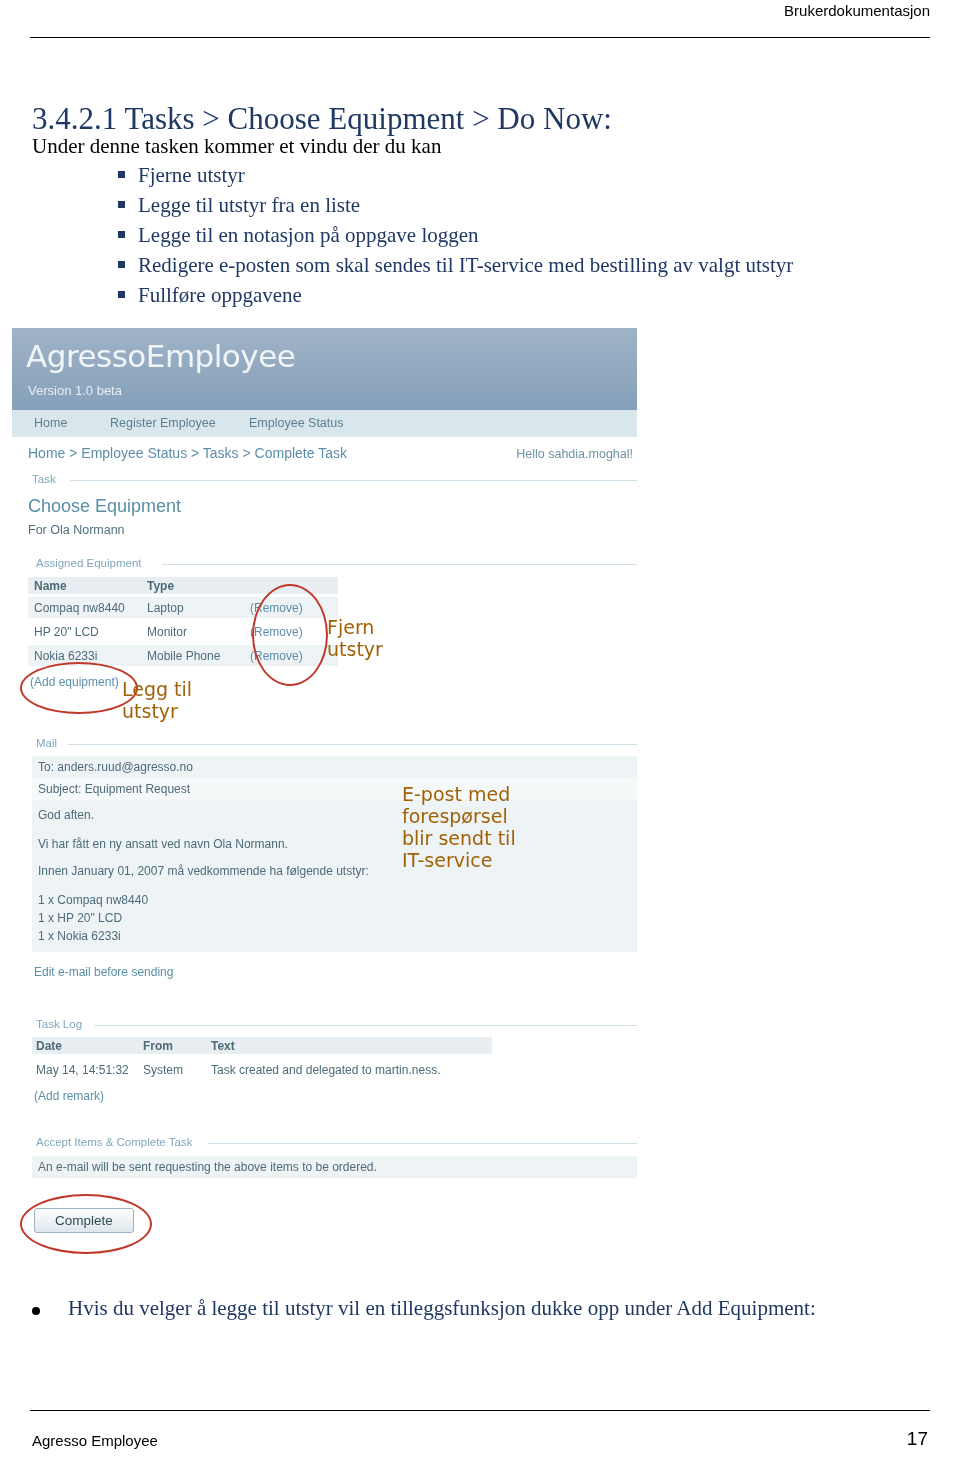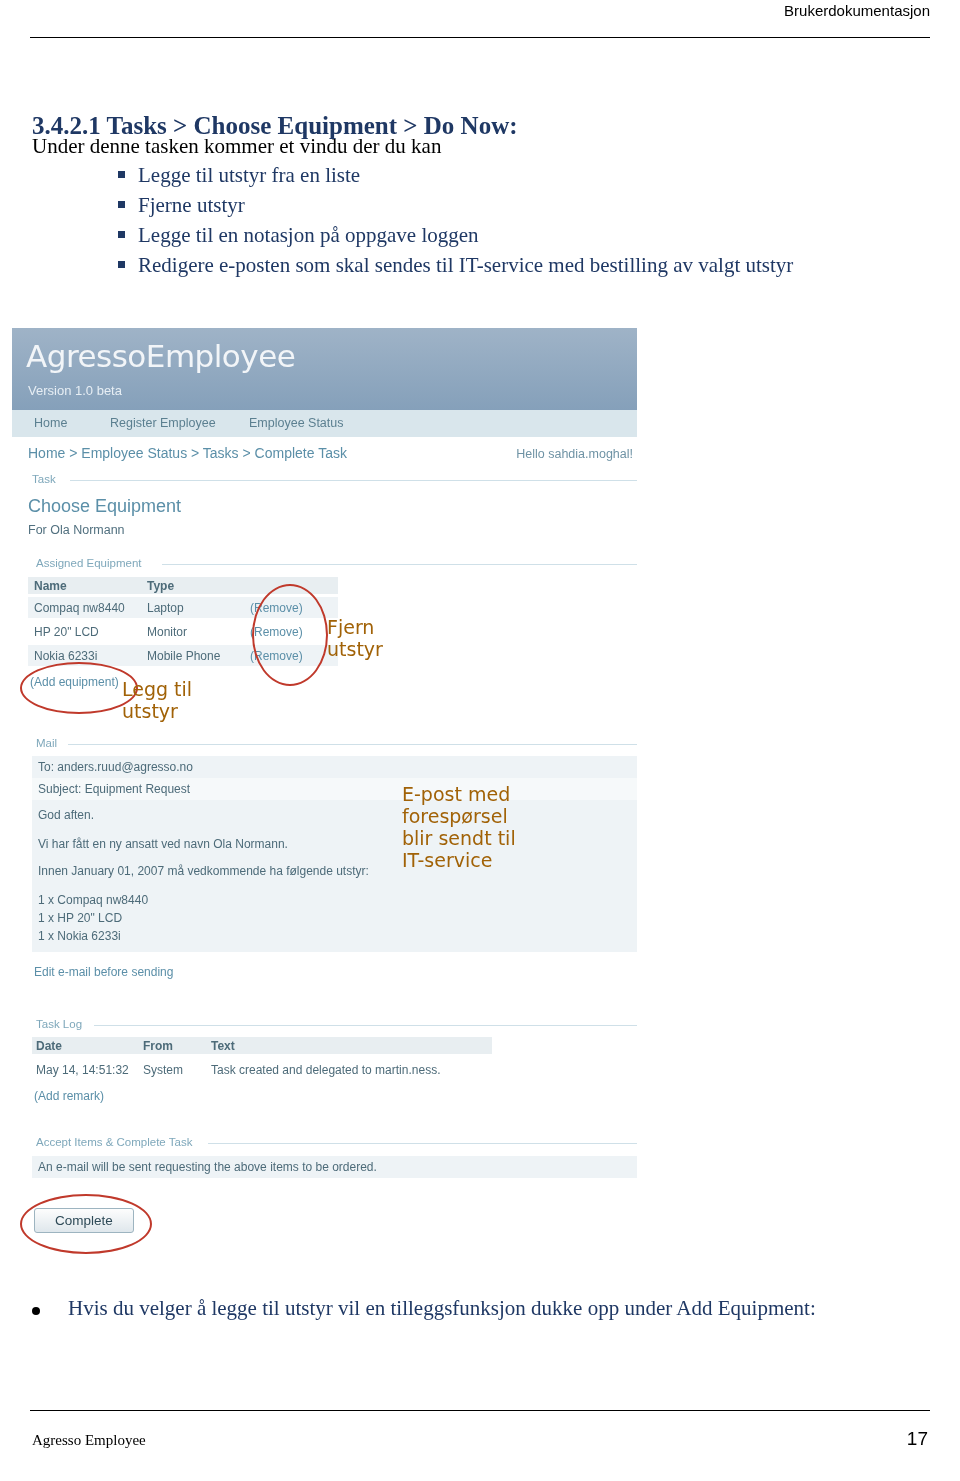--- a/index.html
+++ b/index.html
@@ -22,22 +22,22 @@
     font-size:15px; font-family:"Liberation Sans", sans-serif;
     color:#000;
   }
   .hdr-rule {
     position:absolute; left:30px; right:30px; top:37px;
     border-top:1px solid #000;
   }
 
   
   .sec-head {
-    position:absolute; left:32px; top:112px;
-    font-weight:bold; font-size:25px;
+    position:absolute; left:32px; top:101px;
+    font-weight:normal; font-size:31px;
     color:#1f3864;
   }
   .sec-num { color:#1f3864; }
 
   .intro {
     position:absolute; left:32px; top:134px;
     font-size:21px; color:#000;
   }
 
   .bullets {
@@ -150,21 +150,21 @@
   }
   .bottom-note .txt { display:block; margin-left:36px; }
 
   
   .ftr-rule {
     position:absolute; left:30px; right:30px; top:1410px;
     border-top:1px solid #000;
   }
   .ftr-left {
     position:absolute; left:32px; top:1432px;
-    font-size:15px; font-family:Liberation Serif, serif;
+    font-size:15px; font-family:Liberation Sans, sans-serif;
   }
   .ftr-right {
     position:absolute; right:32px; top:1428px;
     font-size:19px; font-family:"Liberation Sans", sans-serif;
   }
 </style>
 </head>
 <body>
 
 <div class="page">
@@ -174,24 +174,25 @@
     <div class="hdr-rule"></div>
   </div>
 
   <div class="sec-head">
     <span class="sec-num">3.4.2.1</span>
     <span>Tasks &gt; Choose Equipment &gt; Do Now:</span>
   </div>
   <div class="intro">Under denne tasken kommer et vindu der du kan</div>
 
   <div class="bullets">
+    <div class="bullet"><span class="sq"></span><span>Fjerne utstyr</span></div>
     <div class="bullet"><span class="sq"></span><span>Legge til utstyr fra en liste</span></div>
-    <div class="bullet"><span class="sq"></span><span>Fjerne utstyr</span></div>
     <div class="bullet"><span class="sq"></span><span>Legge til en notasjon på oppgave loggen</span></div>
     <div class="bullet"><span class="sq"></span><span>Redigere e-posten som skal sendes til IT-service med bestilling av valgt utstyr</span></div>
+    <div class="bullet"><span class="sq"></span><span>Fullføre oppgavene</span></div>
   </div>
 
   <div class="shot">
 
     <div class="shot-banner">
       <div class="banner-title">AgressoEmployee</div>
       <div class="banner-ver">Version 1.0 beta</div>
     </div>
 
     <div class="navbar">

